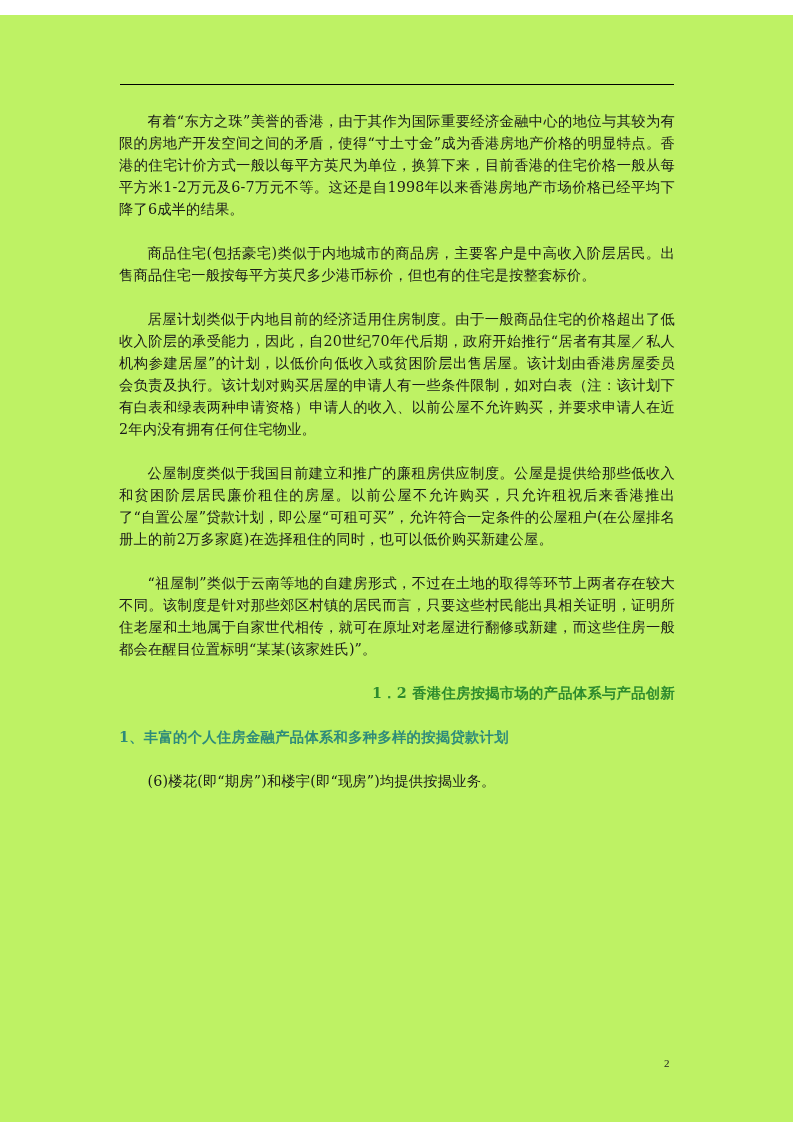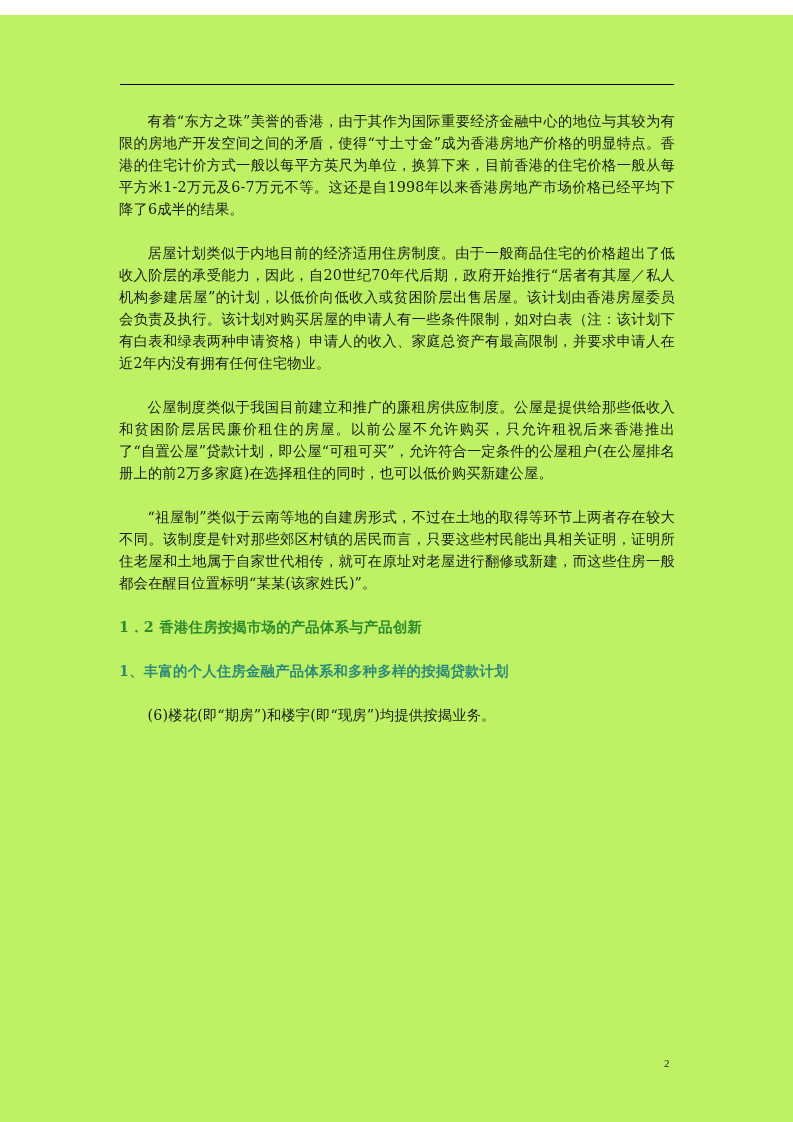--- a/index.html
+++ b/index.html
@@ -45,41 +45,42 @@
       letter-spacing: 0.15px;
       word-break: break-all;
     }
     .heading {
       margin: 0 0 22px 0;
       font-size: 14.3px;
       line-height: 22px;
       font-weight: bold;
       letter-spacing: 0.3px;
     }
-    .heading.h2 { color: #2e8b2e; }
+    .heading.h2 { color: #2e8b2e; text-align: right; }
     .heading.h3 { color: #2e8b7a; }
     .page-number {
       position: absolute;
       left: 664px;
       top: 1041px;
       font-size: 11px;
       line-height: 14px;
       color: #222222;
       font-family: "Liberation Serif", serif;
     }
   </style>
 </head>
 <body>
 
 <div class="page">
   <div class="header-rule"></div>
 
   <div class="content">
     <p class="para">有着“东方之珠”美誉的香港，由于其作为国际重要经济金融中心的地位与其较为有限的房地产开发空间之间的矛盾，使得“寸土寸金”成为香港房地产价格的明显特点。香港的住宅计价方式一般以每平方英尺为单位，换算下来，目前香港的住宅价格一般从每平方米1-2万元及6-7万元不等。这还是自1998年以来香港房地产市场价格已经平均下降了6成半的结果。</p>
-    <p class="para">居屋计划类似于内地目前的经济适用住房制度。由于一般商品住宅的价格超出了低收入阶层的承受能力，因此，自20世纪70年代后期，政府开始推行“居者有其屋／私人机构参建居屋”的计划，以低价向低收入或贫困阶层出售居屋。该计划由香港房屋委员会负责及执行。该计划对购买居屋的申请人有一些条件限制，如对白表（注：该计划下有白表和绿表两种申请资格）申请人的收入、家庭总资产有最高限制，并要求申请人在近2年内没有拥有任何住宅物业。</p>
+    <p class="para">商品住宅(包括豪宅)类似于内地城市的商品房，主要客户是中高收入阶层居民。出售商品住宅一般按每平方英尺多少港币标价，但也有的住宅是按整套标价。</p>
+    <p class="para">居屋计划类似于内地目前的经济适用住房制度。由于一般商品住宅的价格超出了低收入阶层的承受能力，因此，自20世纪70年代后期，政府开始推行“居者有其屋／私人机构参建居屋”的计划，以低价向低收入或贫困阶层出售居屋。该计划由香港房屋委员会负责及执行。该计划对购买居屋的申请人有一些条件限制，如对白表（注：该计划下有白表和绿表两种申请资格）申请人的收入、以前公屋不允许购买，并要求申请人在近2年内没有拥有任何住宅物业。</p>
     <p class="para">公屋制度类似于我国目前建立和推广的廉租房供应制度。公屋是提供给那些低收入和贫困阶层居民廉价租住的房屋。以前公屋不允许购买，只允许租祝后来香港推出了“自置公屋”贷款计划，即公屋“可租可买”，允许符合一定条件的公屋租户(在公屋排名册上的前2万多家庭)在选择租住的同时，也可以低价购买新建公屋。</p>
     <p class="para">“祖屋制”类似于云南等地的自建房形式，不过在土地的取得等环节上两者存在较大不同。该制度是针对那些郊区村镇的居民而言，只要这些村民能出具相关证明，证明所住老屋和土地属于自家世代相传，就可在原址对老屋进行翻修或新建，而这些住房一般都会在醒目位置标明“某某(该家姓氏)”。</p>
 
     <h2 class="heading h2">1．2 香港住房按揭市场的产品体系与产品创新</h2>
     <h3 class="heading h3">1、丰富的个人住房金融产品体系和多种多样的按揭贷款计划</h3>
 
     <p class="para">(6)楼花(即“期房”)和楼宇(即“现房”)均提供按揭业务。</p>
   </div>
 
   <div class="page-number">2</div>

